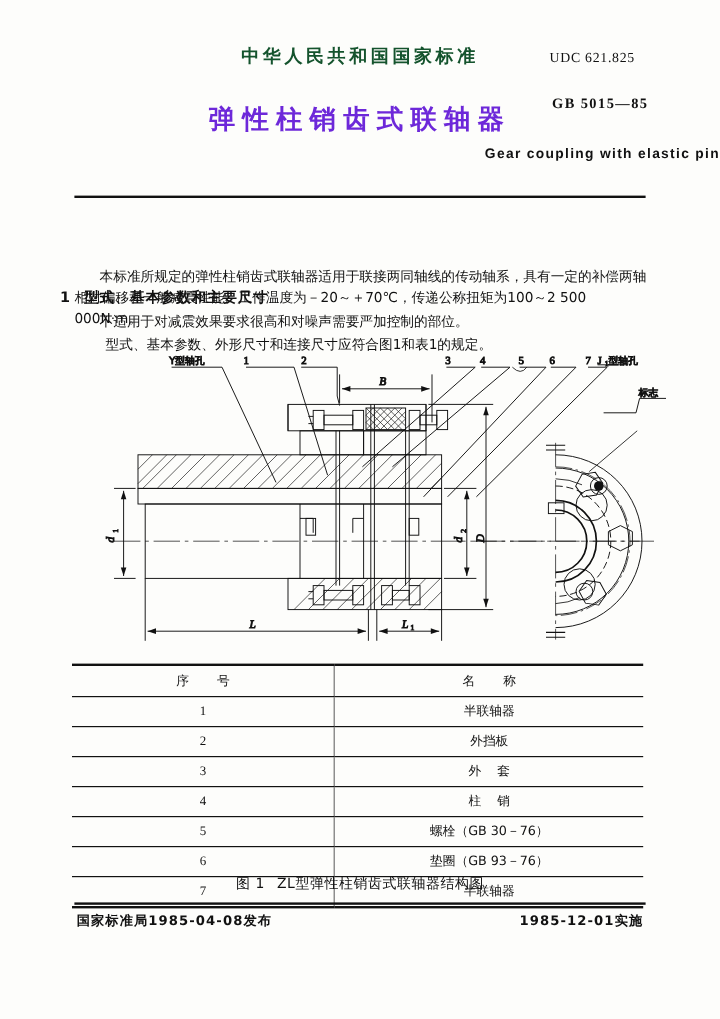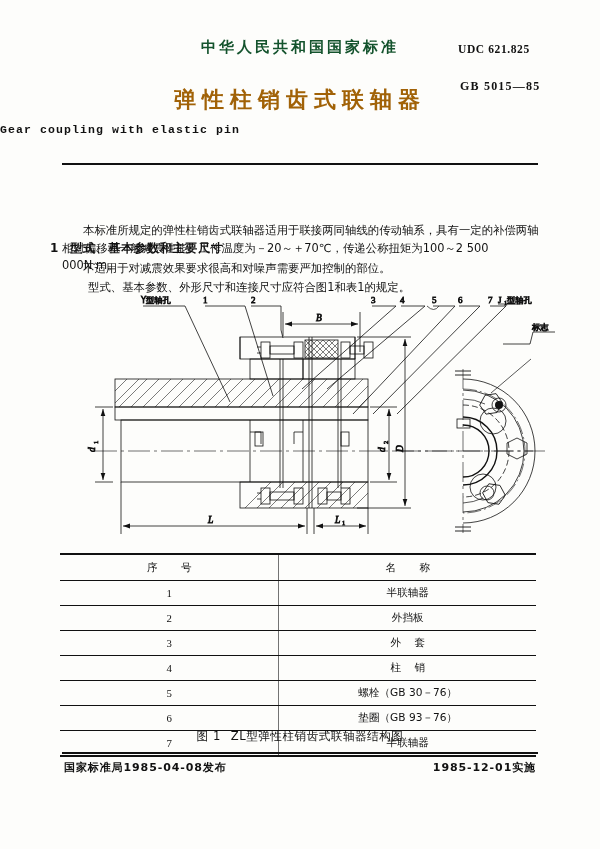--- a/index.html
+++ b/index.html
@@ -33,40 +33,40 @@
   }
   .hdr-title {
     position: absolute;
     left: 0; right: 0;
     top: 85px;
     text-align: center;
     font-family: "DejaVu Sans", sans-serif;
     font-size: 22px;
     font-weight: bold;
     letter-spacing: 6px;
-    color: #a16207;
+    color: #6d28d9;
   }
   .hdr-entitle {
     position: absolute;
     left: 0; right: 0;
     top: 123px;
-    text-align: left;
-    font-family: Liberation Mono, monospace;
+    text-align: right;
+    font-family: Liberation Sans, sans-serif;
     font-size: 11.5px;
     font-weight: bold;
     letter-spacing: 1.1px;
     color: #111;
   }
   .hdr-udc {
     position: absolute;
     left: 458px;
     top: 43px;
     font-family: "Liberation Serif", serif;
     font-size: 11.5px;
-    font-weight: bold;
+    font-weight: normal;
     letter-spacing: 0.6px;
   }
   .hdr-gb {
     position: absolute;
     left: 460px;
     top: 79px;
     font-family: "Liberation Serif", serif;
     font-size: 12px;
     font-weight: bold;
     letter-spacing: 1.2px;

